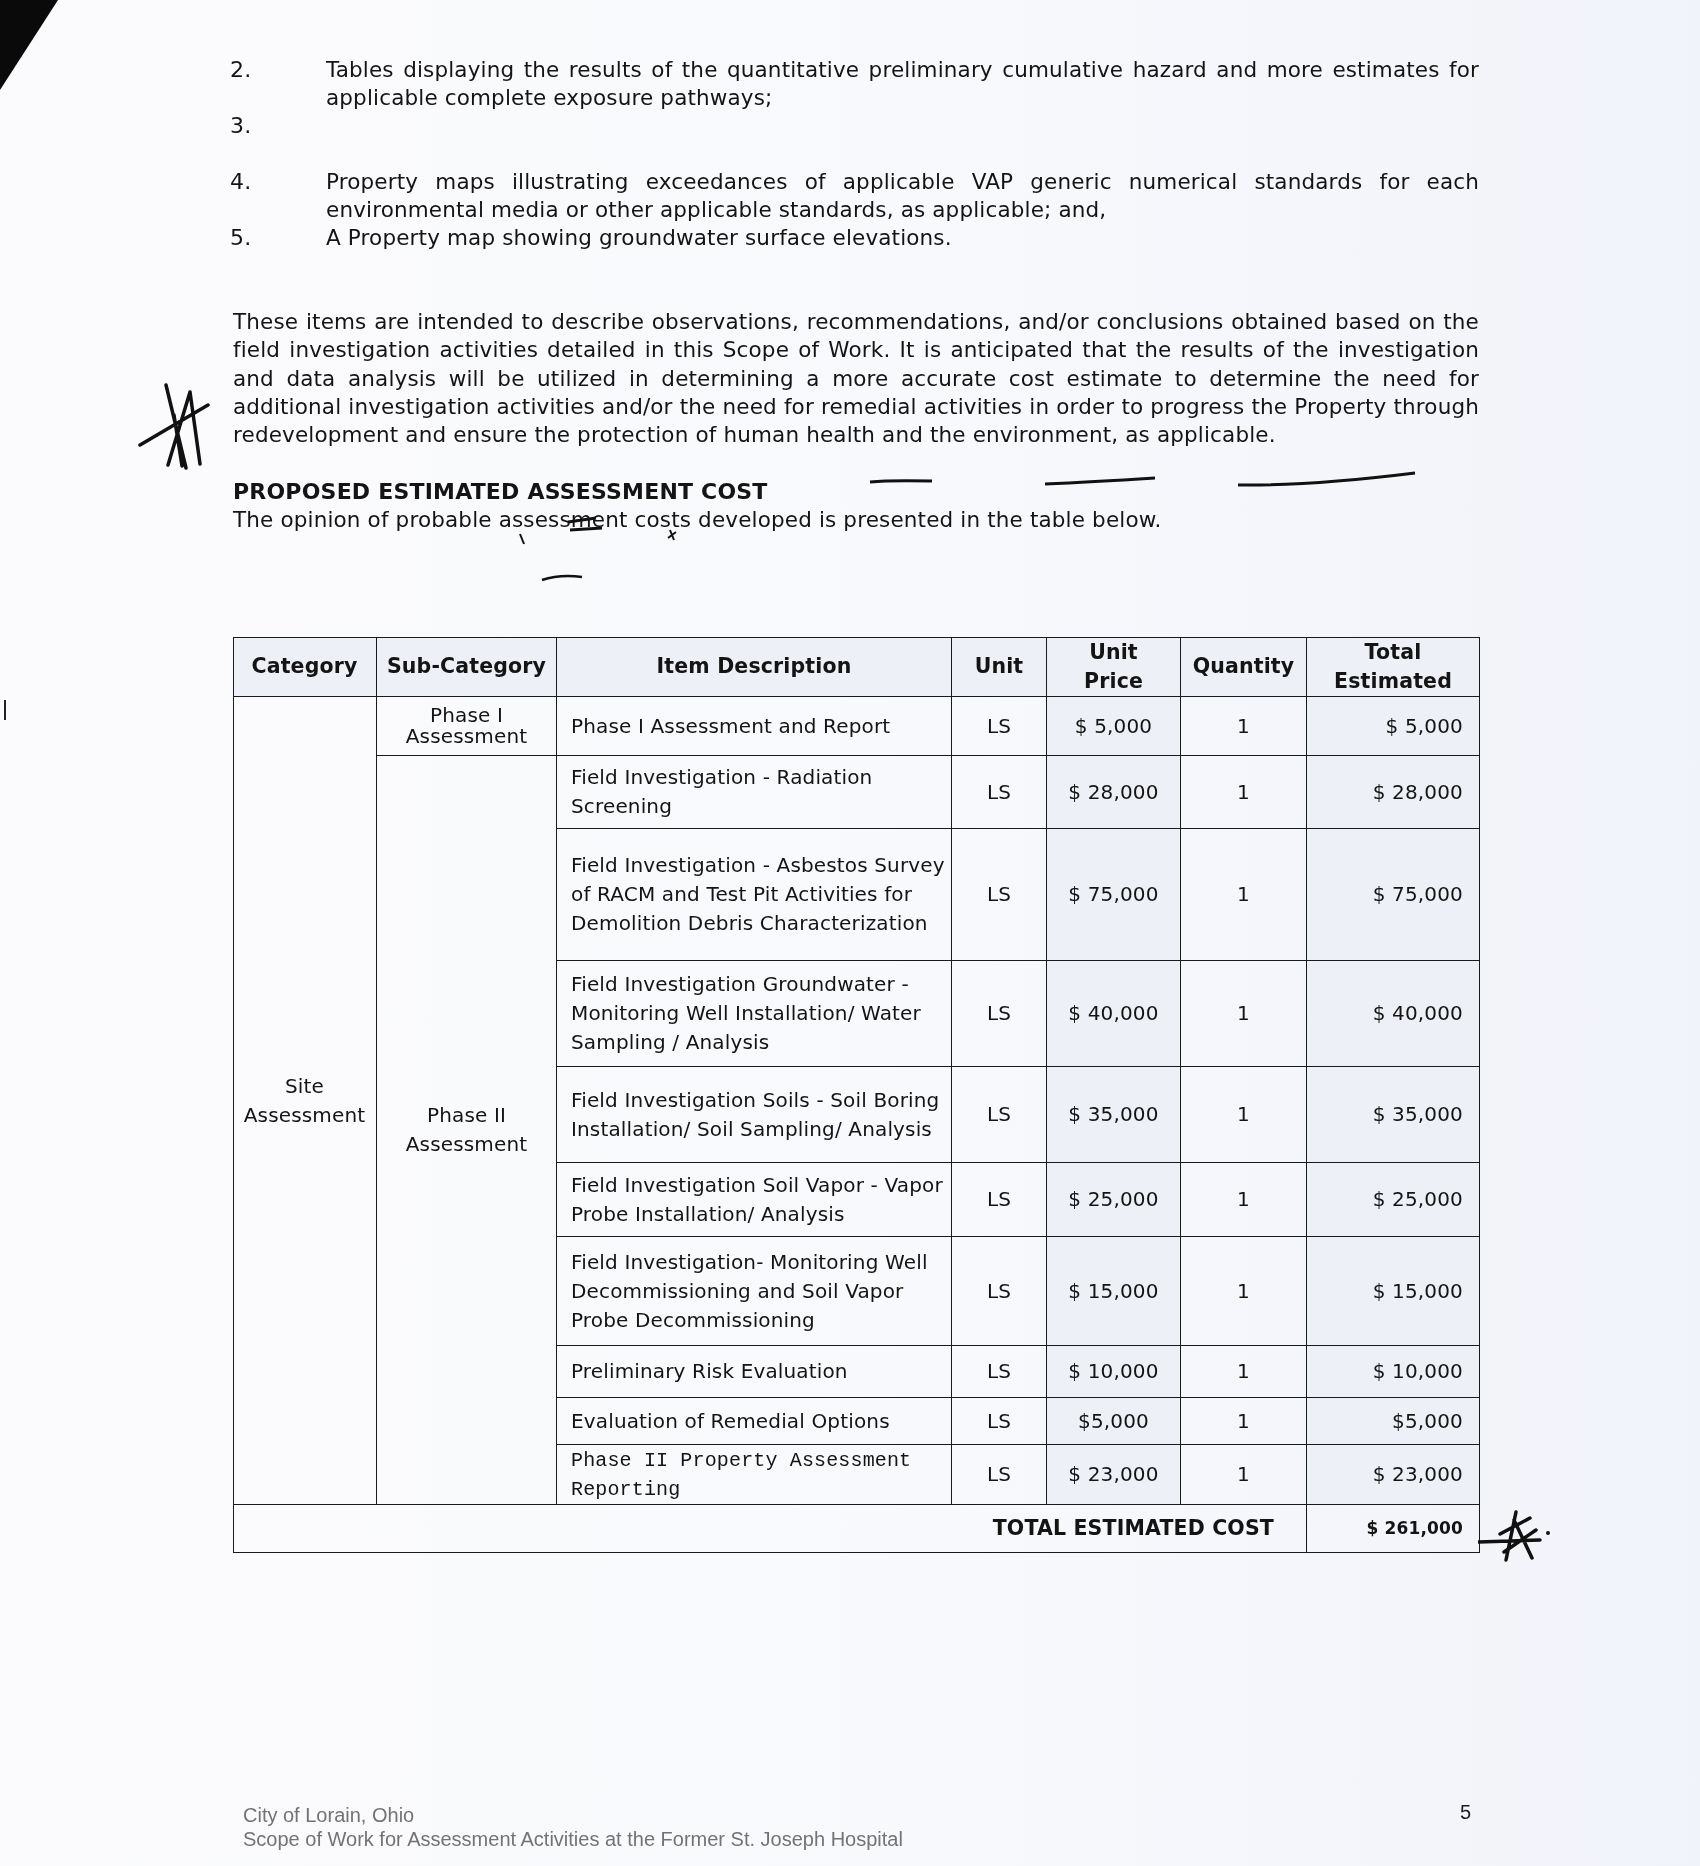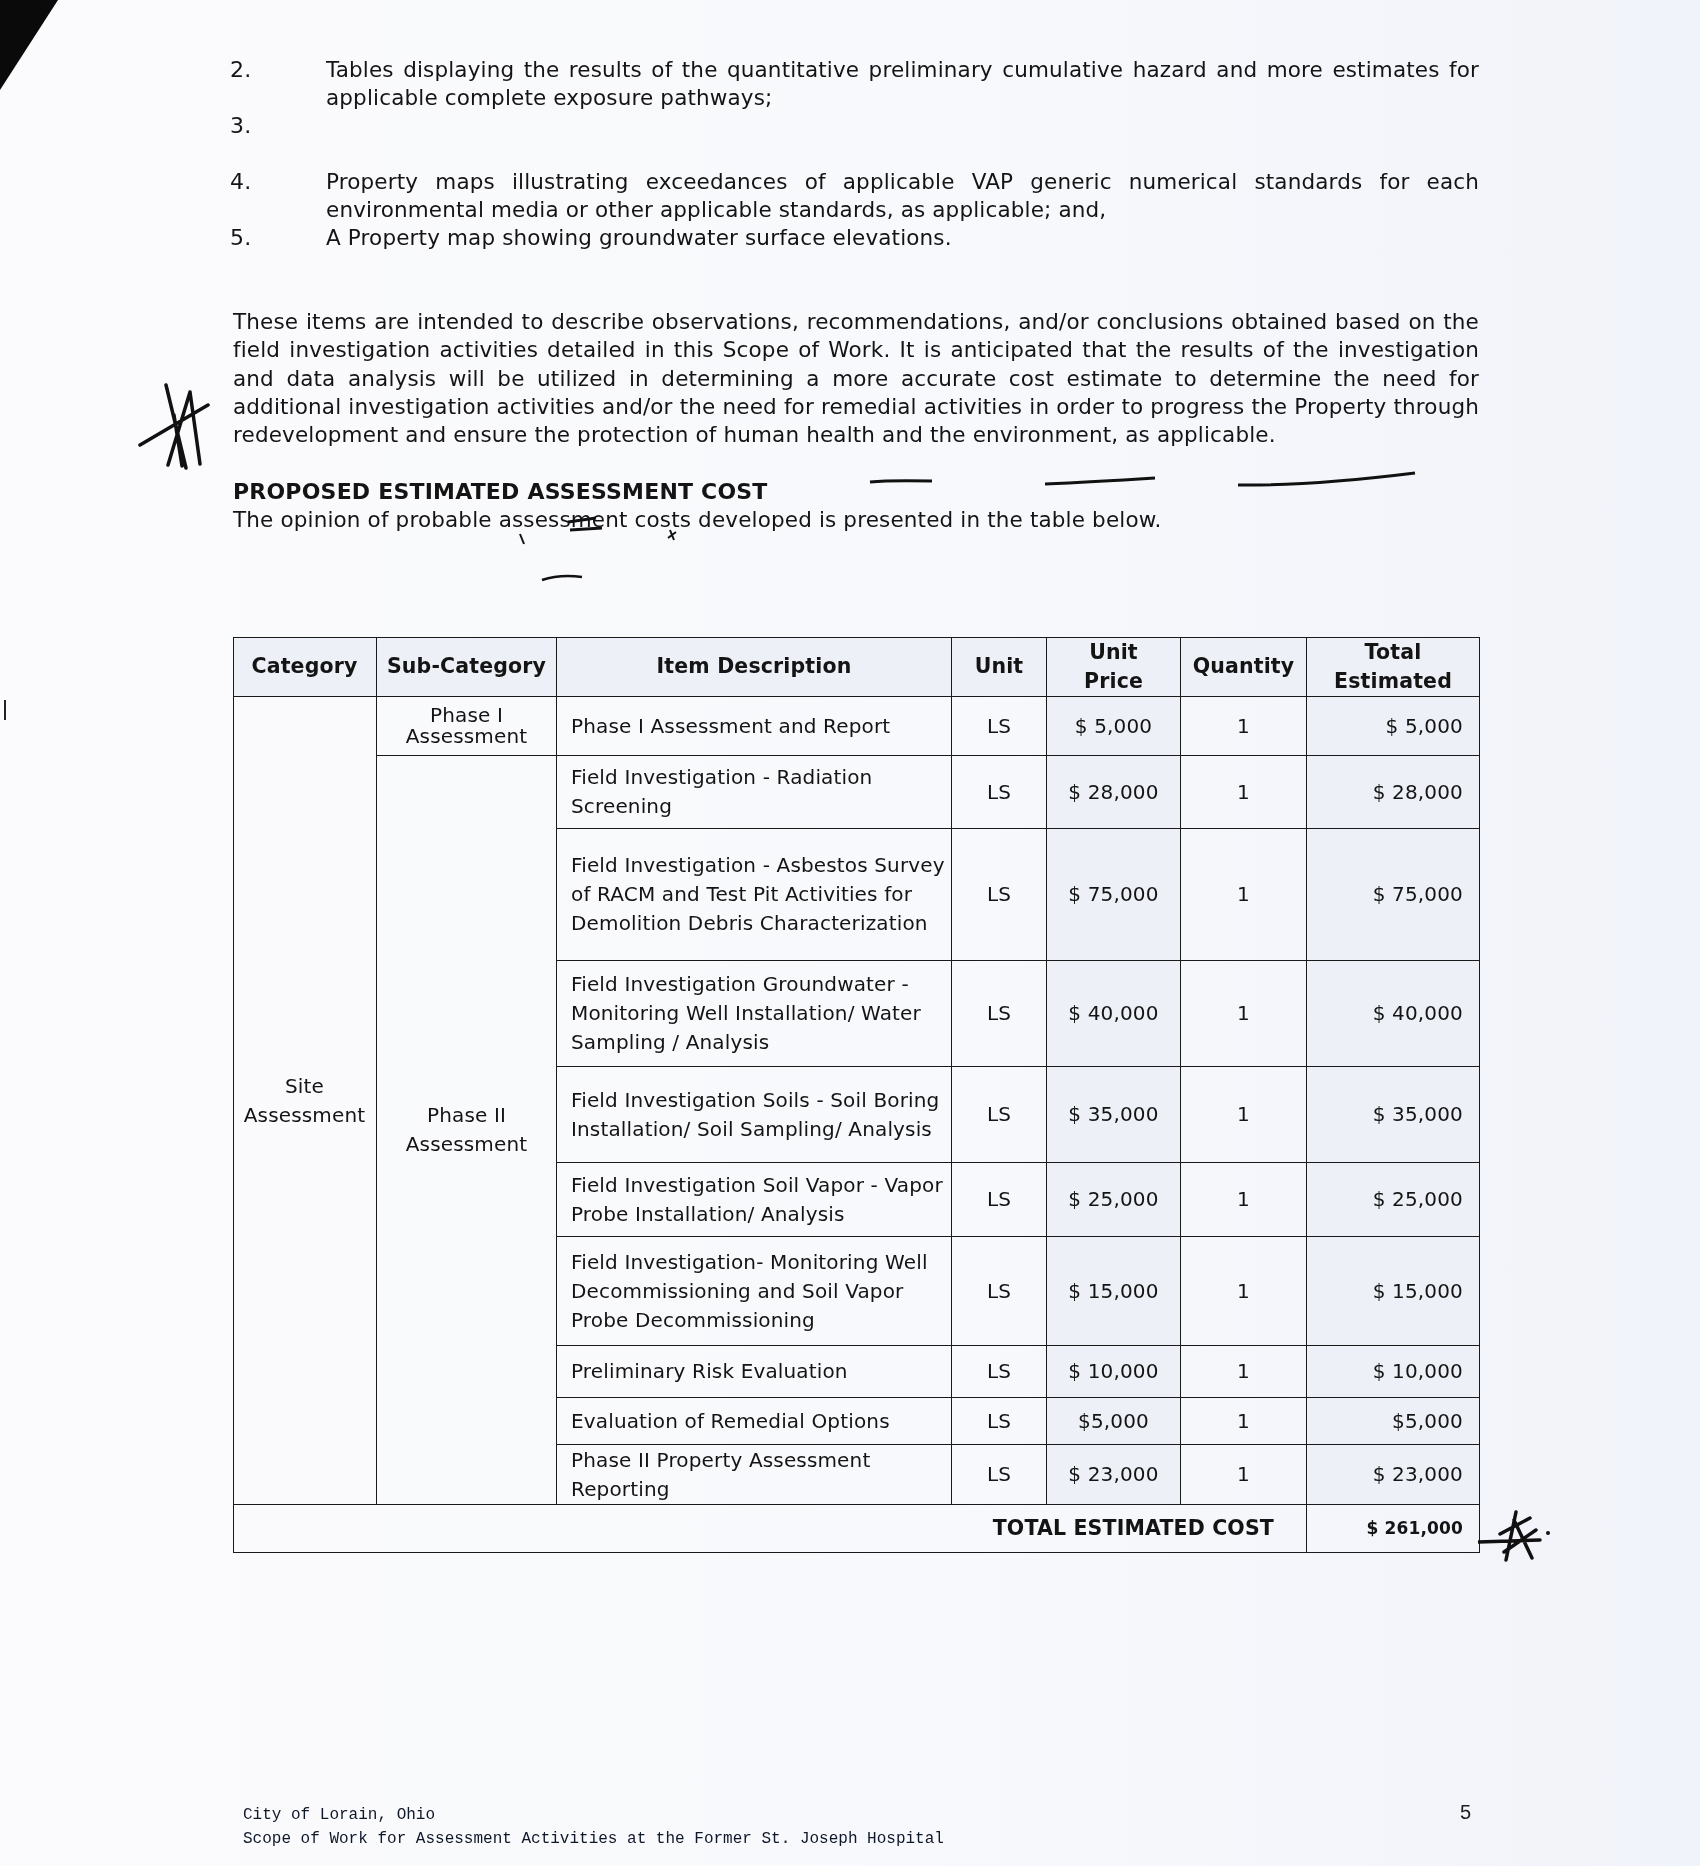--- a/index.html
+++ b/index.html
@@ -58,21 +58,21 @@
   .tbl-frame {
     position: absolute; left: 0; top: 0; width: 1247px; height: 916px;
     box-sizing: border-box; border-left: 1.8px solid #1a1a1a; border-top: 1.8px solid #1a1a1a;
     pointer-events: none;
   }
   .total-label { font-weight: bold; justify-content: flex-end; padding-right: 32px; font-size: 20.5px; }
   .total-val { font-weight: bold; justify-content: flex-end; padding-right: 16px; font-size: 17px; }
 
   .footer {
     position: absolute; left: 243px; top: 1803px;
-    font-family: Liberation Mono, monospace; font-size: 16px; line-height: 24px; color: #0f172a;
+    font-family: Liberation Sans, sans-serif; font-size: 20px; line-height: 24px; color: #737373;
   }
   .page-num {
     position: absolute; left: 1460px; top: 1801px;
     font-family: "Liberation Sans", sans-serif; font-size: 20px; color: #1c1c1c;
   }
   .annot { position: absolute; pointer-events: none; }
 </style>
 </head>
 <body>
 
@@ -177,21 +177,21 @@
         <div class="cell right shade" style="left: 1074px; top: 709px; width: 173px; height: 52px;">$ 10,000</div>
       </div>
       <div>
         <div class="cell desc" style="left: 324px; top: 761px; width: 395px; height: 47px;">Evaluation of Remedial Options</div>
         <div class="cell center" style="left: 719px; top: 761px; width: 95px; height: 47px;">LS</div>
         <div class="cell center shade" style="left: 814px; top: 761px; width: 134px; height: 47px;">$5,000</div>
         <div class="cell center" style="left: 948px; top: 761px; width: 126px; height: 47px;">1</div>
         <div class="cell right shade" style="left: 1074px; top: 761px; width: 173px; height: 47px;">$5,000</div>
       </div>
       <div>
-        <div class="cell desc" style="left: 324px; top: 808px; width: 395px; height: 60px;">Phase II Property Assessment Reporting</div>
+        <div class="cell desc" style="left: 324px; top: 808px; width: 395px; height: 60px; font-family: Liberation Mono, monospace;">Phase II Property Assessment Reporting</div>
         <div class="cell center" style="left: 719px; top: 808px; width: 95px; height: 60px;">LS</div>
         <div class="cell center shade" style="left: 814px; top: 808px; width: 134px; height: 60px;">$ 23,000</div>
         <div class="cell center" style="left: 948px; top: 808px; width: 126px; height: 60px;">1</div>
         <div class="cell right shade" style="left: 1074px; top: 808px; width: 173px; height: 60px;">$ 23,000</div>
       </div>
     </div>
 
   <div class="cell total-label" style="left:0;top:868px;width:1074px;height:48px">TOTAL ESTIMATED COST</div>
   <div class="cell total-val" style="left:1074px;top:868px;width:173px;height:48px">$ 261,000</div>
 

